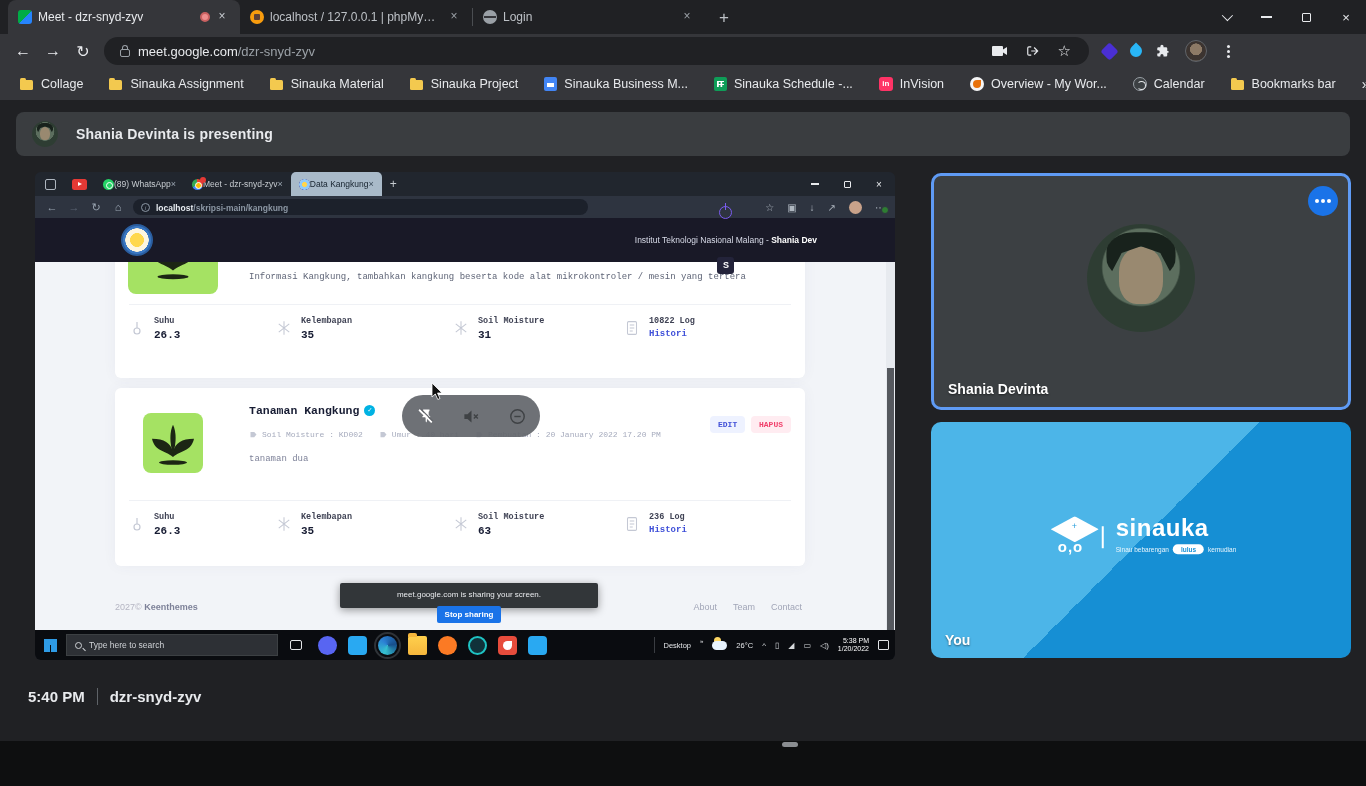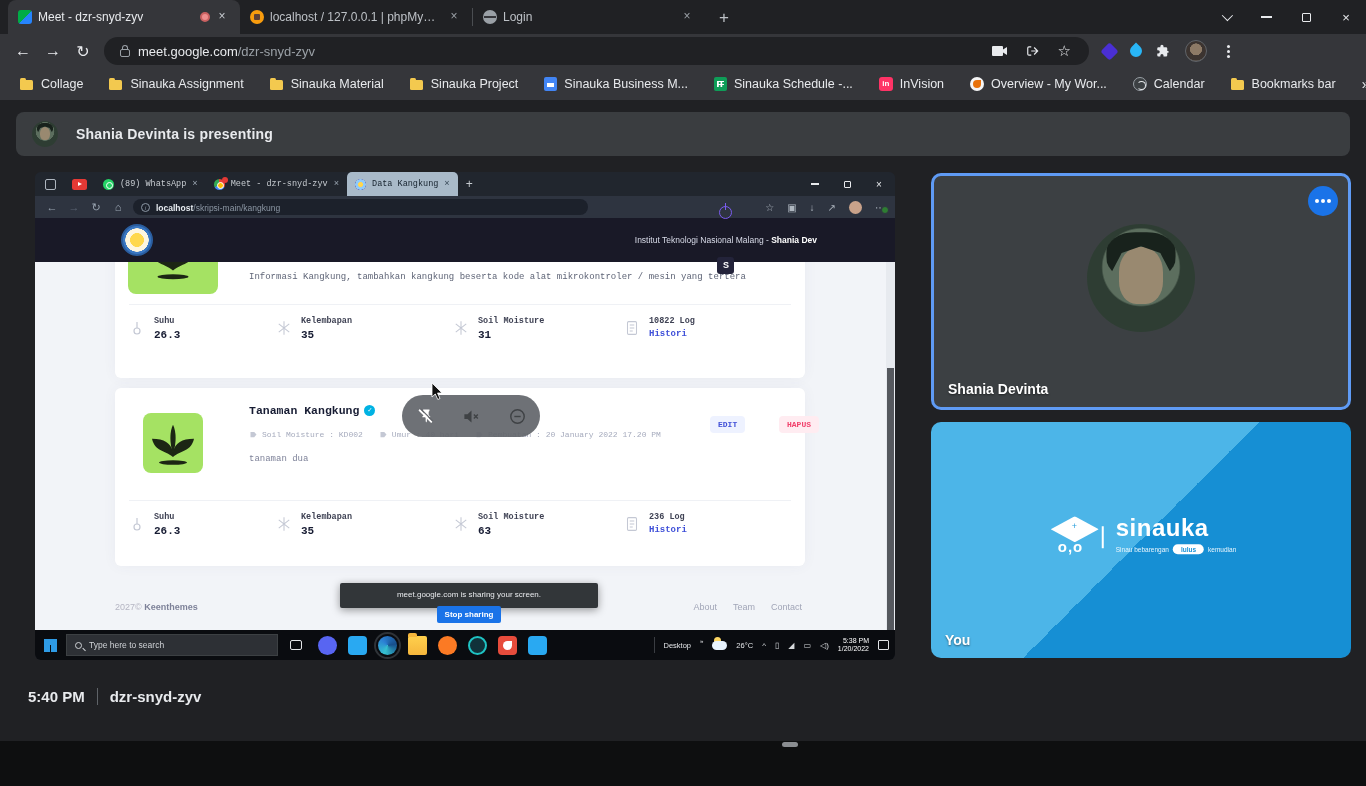--- a/index.html
+++ b/index.html
@@ -67,42 +67,42 @@
   .pavatar { border-radius:50%; background:radial-gradient(circle at 50% 40%, #5c6e5e 0 45%, #2e3d33 47%); position:relative; overflow:hidden; }
   .pavatar::before { content:""; position:absolute; left:30%; top:22%; width:40%; height:52%; background:#93836d; border-radius:45% 45% 40% 40%; filter:sepia(0.2); }
   .pavatar::after { content:""; position:absolute; left:18%; top:8%; width:64%; height:46%; background:#18221c; border-radius:50% 50% 60% 60%; clip-path:polygon(0 0,100% 0,100% 100%,78% 42%,50% 28%,22% 42%,0 100%); }
 
   
   .shared { position:absolute; left:35px; top:172px; width:860px; height:488px; border-radius:6px; overflow:hidden; background:#21262e; font-family:"Liberation Sans",sans-serif; }
   .e-tabbar { position:absolute; left:0; top:0; width:860px; height:24px; background:#21262e; display:flex; align-items:center; color:#c7ccd1; }
   .ws-icon { width:11px; height:11px; border:1.5px solid #aeb6bf; border-radius:2px; margin:0 8px 0 10px; }
   .yt-pin { width:15px; height:11px; background:#e53935; border-radius:2.5px; position:relative; margin:0 8px; }
   .yt-pin::after { content:""; position:absolute; left:6px; top:3px; border-left:4px solid #fff; border-top:2.5px solid transparent; border-bottom:2.5px solid transparent; }
-  .e-tab { display:flex; align-items:center; height:24px; padding:0 8px; font-size:8.5px; gap:6px; max-width:148px;font-family:Liberation Mono, monospace; }
+  .e-tab { display:flex; align-items:center; height:24px; padding:0 8px; font-size:8.5px; max-width:148px; }
   .e-tab .t { white-space:nowrap; overflow:hidden; text-overflow:ellipsis; }
   .e-tab .x { font-size:9px; color:#9aa5b1; }
   .e-tab.active { background:#a9bac9; color:#16222e; border-radius:5px 5px 0 0; }
   .e-tab.active .x { color:#3a4a59; }
   .wa-ic { width:11px; height:11px; border-radius:50%; background:#25d366; position:relative; }
   .wa-ic::after{ content:""; position:absolute; left:3px; top:3px; width:5px; height:5px; border:1.2px solid #fff; border-radius:50%; }
   .cr-ic { width:11px; height:11px; border-radius:50%; background:conic-gradient(#ea4335 0 33%, #4285f4 33% 66%, #34a853 66% 100%); position:relative; }
   .cr-ic::after{ content:""; position:absolute; left:3px; top:3px; width:5px; height:5px; background:#fbbc05; border-radius:50%; border:1px solid #fff; }
   .cr-ic .rd { position:absolute; right:-3px; top:-2px; width:6px; height:6px; background:#e53935; border-radius:50%; }
   .dk-ic { width:11px; height:11px; border-radius:50%; background:radial-gradient(circle,#ffd54f 0 30%, #90caf9 32% 65%, #5c6bc0 67%); }
   .e-plus { font-size:12px; margin-left:8px; color:#c7ccd1; }
   .e-winc { margin-left:auto; display:flex; }
   .e-winc .wc { width:32px; height:24px; font-size:10px; }
   .e-winc .bar{ width:8px; height:1.2px; }
   .e-winc .box{ width:7px; height:7px; border-width:1.2px; }
   .e-toolbar { position:absolute; left:0; top:24px; width:860px; height:22px; background:#2e3440; display:flex; align-items:center; color:#9aa5b1; font-size:11px; }
   .e-nav { width:22px; text-align:center; }
   .e-omni { width:455px; height:16px; background:#1c212b; border-radius:8px; margin-left:4px; display:flex; align-items:center; padding:0 8px; gap:6px; }
   .inf-ic { width:9px; height:9px; border:1px solid #8b96a3; border-radius:50%; font-size:6px; color:#8b96a3; text-align:center; line-height:8px; font-style:italic; flex:0 0 aupx; }
   .e-host { color:#e6ebf0; font-size:8.5px; font-weight:bold; }
-  .e-path { color:#8b96a3; font-size:8.5px; }
+  .e-path { color:#8b96a3; font-size:8.5px;font-weight:bold; }
   .e-right { margin-left:auto; display:flex; align-items:center; gap:13px; padding-right:10px; }
   .e-right .g { color:#aeb6bf; font-size:10px; position:relative; }
   .e-avatar { width:13px; height:13px; border-radius:50%; background:#c9a28a; }
   .greendot::after { content:""; position:absolute; right:-4px; bottom:-1px; width:6px; height:6px; background:#2e7d32; border-radius:50%; border:1px solid #2e3440; }
 
   .e-sitehead { position:absolute; left:0; top:46px; width:860px; height:44px; background:#191927; z-index:3; display:flex; align-items:center; }
   .uni-logo { width:32px; height:32px; margin-left:86px; border-radius:50%; background:radial-gradient(circle,#ffd84d 0 34%, #fef6e0 36% 58%, #3a77c2 60%); border:2px solid #2a5d9e; }
   .sh-right { margin-left:auto; display:flex; align-items:center; gap:10px; padding-right:78px;flex-direction:column; }
   .pwr { width:13px; height:13px; border:1.6px solid #7b5cf0; border-radius:50%; position:relative; }
   .pwr::after { content:""; position:absolute; left:4.5px; top:-4px; width:1.6px; height:7px; background:#7b5cf0; }
@@ -461,21 +461,21 @@
             </span>
           <span class="tag">
               <svg width="9" height="9" viewBox="0 0 24 24" fill="currentColor">
                 <path d="M4 5h10l6 7-6 7H4z"></path>
               </svg>
               <span>Pembuatan : 20 January 2022 17.20 PM</span>
             </span>
         </div>
         <div class="desc" style="left:134px;top:66px">tanaman dua</div>
         <div class="btn-lite btn-edit" style="left:595px;top:28px">EDIT</div>
-        <div class="btn-lite btn-del" style="left:664px;top:28px">HAPUS</div>
+        <div class="btn-lite btn-del" style="left:636px;top:28px">HAPUS</div>
         <div class="c-divider" style="top:112px"></div>
         <div class="stat" style="left:13px;top:124px">
           <svg width="18" height="18" viewBox="0 0 24 24" fill="none" stroke="currentColor" stroke-width="1.6">
               <circle cx="12" cy="16" r="4"></circle>
               <path d="M12 12V4"></path>
             </svg>
           <div>
               <div class="lab">Suhu</div>
               <div class="val">26.3</div>
             </div>

